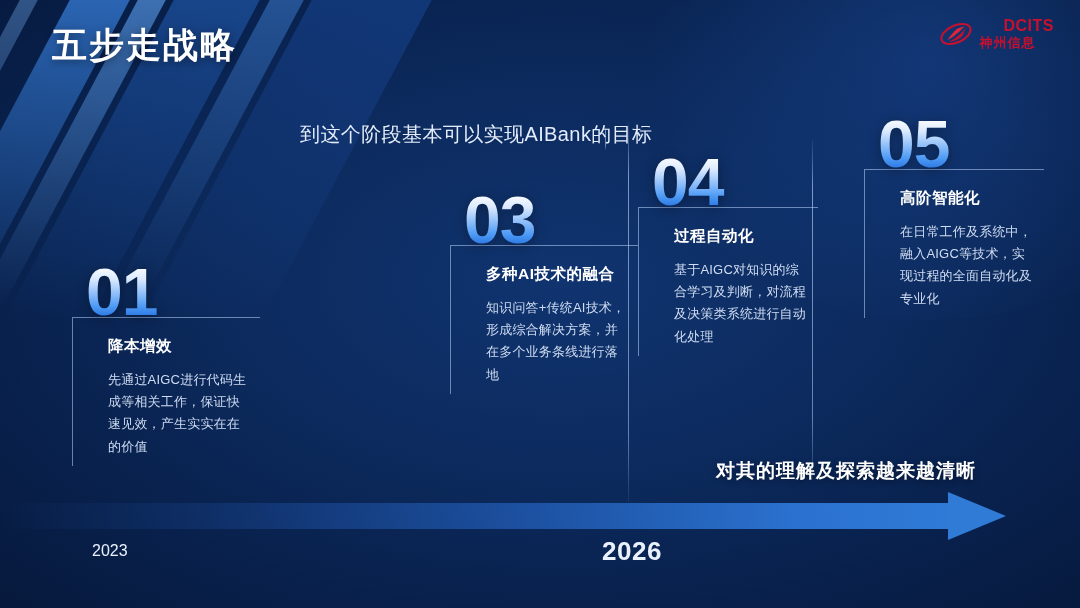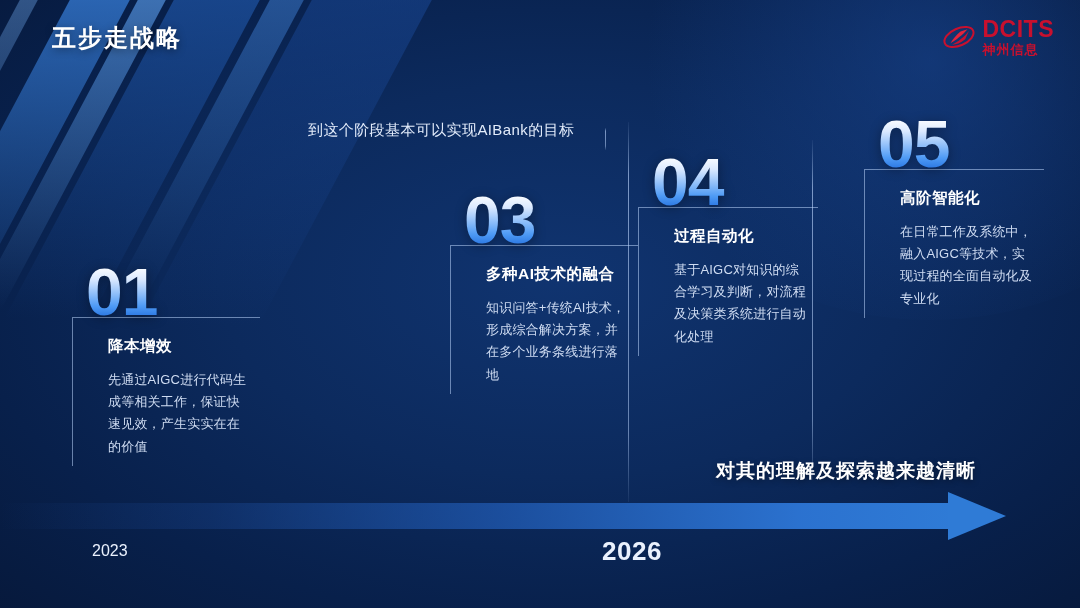--- a/index.html
+++ b/index.html
@@ -40,49 +40,50 @@
     position: absolute; right: -160px; top: -200px;
     width: 620px; height: 520px; border-radius: 50%;
     background: radial-gradient(circle, rgba(26,72,150,.55), rgba(10,32,76,0) 70%);
     pointer-events: none;
   }
 
   
   .slide-title {
     position: absolute;
     left: 52px; top: 22px;
-    font-size: 24px;
+    font-size: 35px;
     font-weight: bold;
     letter-spacing: 2px;
     color: #ffffff;
     text-shadow: 0 2px 8px rgba(0,0,0,.45);
   }
   .logo {
     position: absolute;
     right: 26px; top: 18px;
     display: flex;
     align-items: center;
     gap: 7px;
   }
   .logo-mark { width: 34px; height: 30px; }
   .logo-text { line-height: 1; }
   .logo-en {
-    font-size: 23px; font-weight: bold; letter-spacing: .5px;
+    font-size: 16px; font-weight: bold; letter-spacing: .5px;
     color: #c8102e;
+    margin-left: 24px;
   }
   .logo-cn {
     font-size: 13px; font-weight: bold; letter-spacing: 1px;
     color: #c8102e; margin-top: 2px;
   }
 
   
   .annotation {
     position: absolute;
-    left: 308px; top: 121px;
-    font-size: 15px;
+    left: 300px; top: 121px;
+    font-size: 20px;
     color: #e3ecfb;
     letter-spacing: .4px;
     white-space: nowrap;
   }
 
   
   .divider {
     position: absolute;
     width: 1px;
     background: linear-gradient(180deg, rgba(190,215,255,.05), rgba(190,215,255,.62) 14%, rgba(190,215,255,.5) 82%, rgba(190,215,255,.06));

